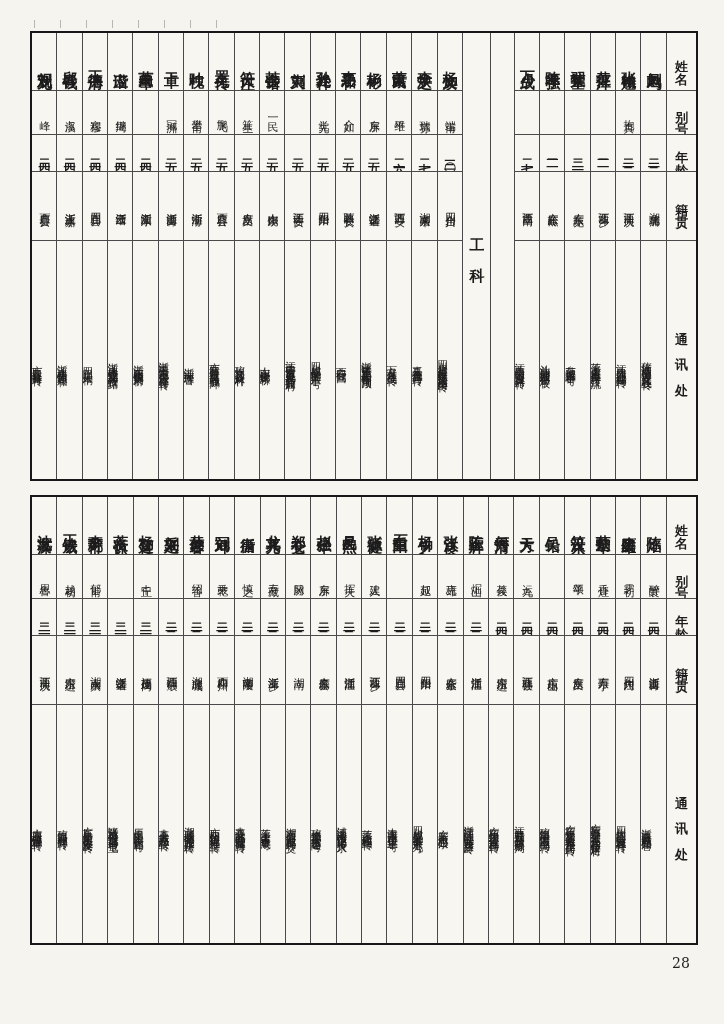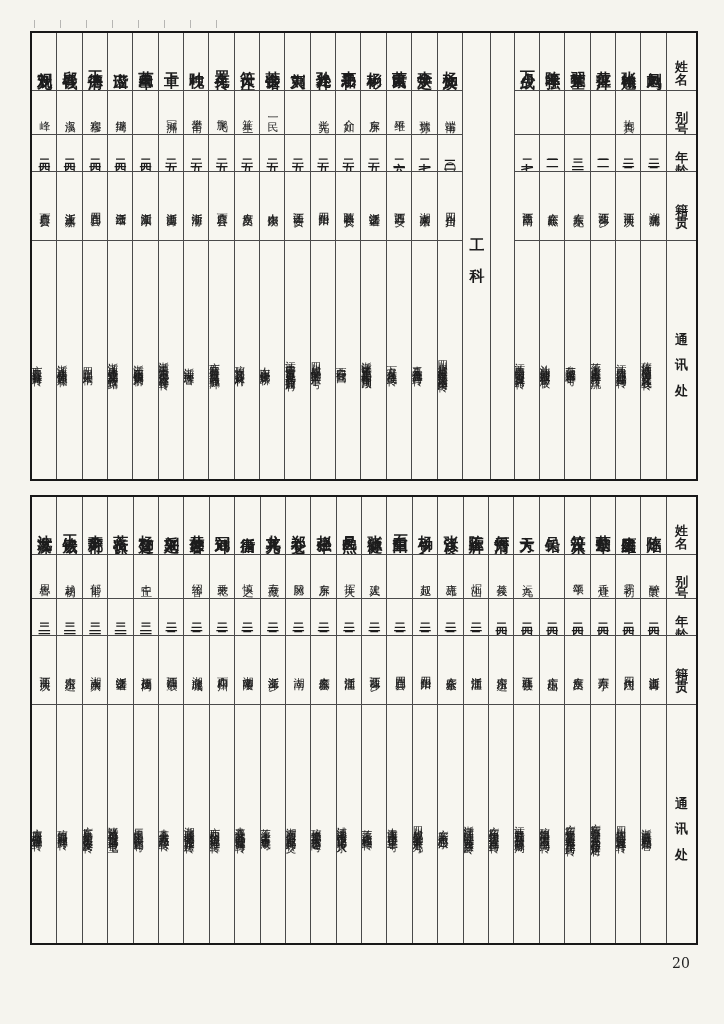--- a/index.html
+++ b/index.html
@@ -913,14 +913,14 @@
           <span class="vtext">年龄</span>
         </div>
     <div class="cell c-origin hdr">
           <span class="vtext">籍贯</span>
         </div>
     <div class="cell c-address hdr">
           <span class="vtext">通讯处</span>
         </div>
   </div>
     </div>
-  <div class="page-number">20</div>
+  <div class="page-number">28</div>
 </div>
 
 </body></html>

